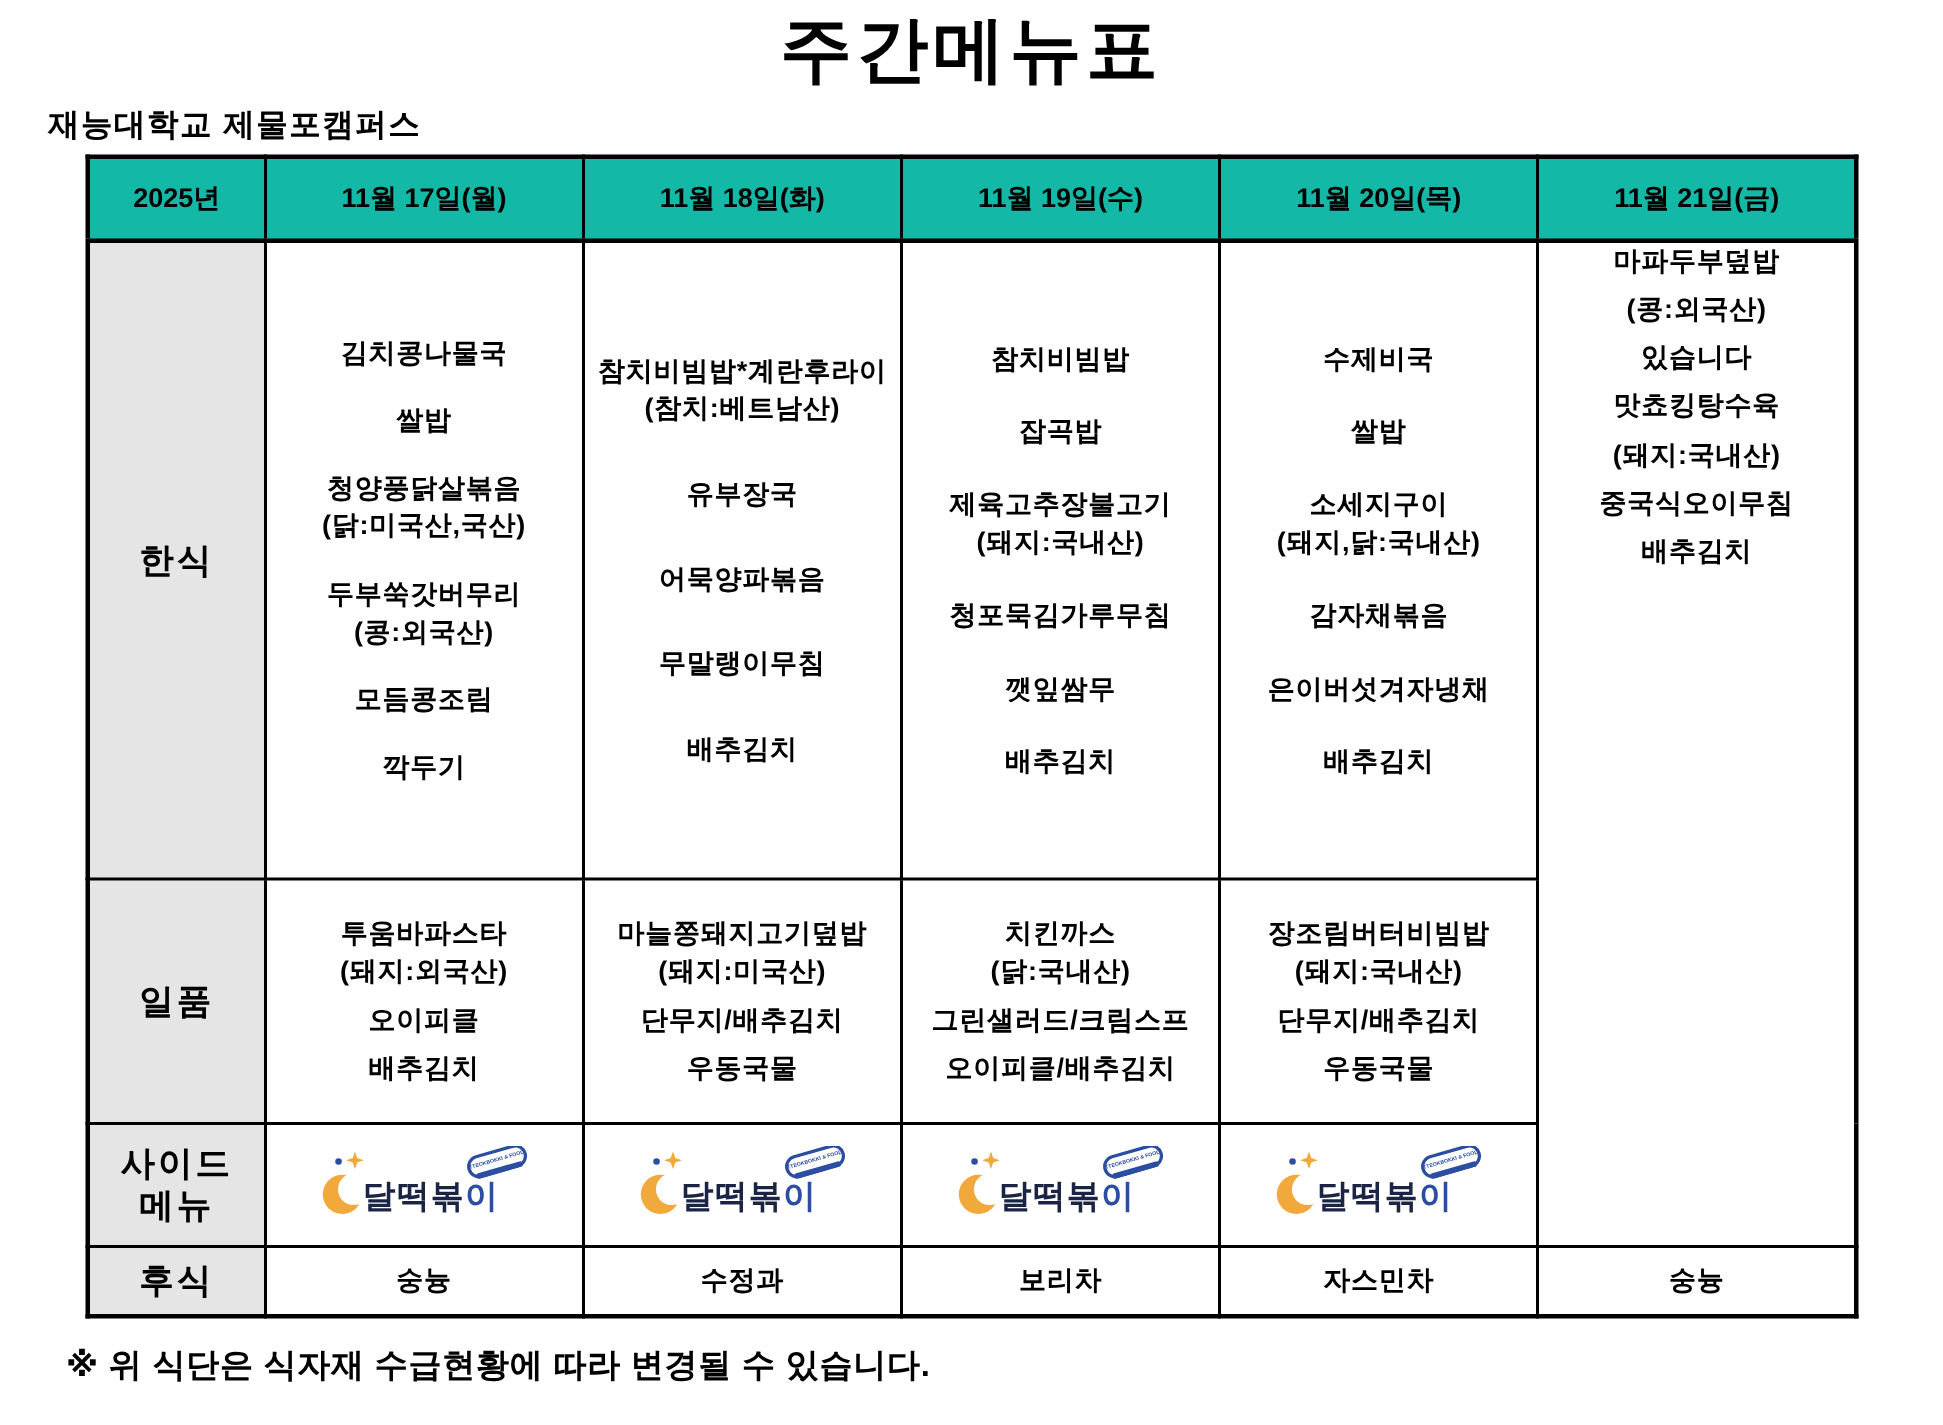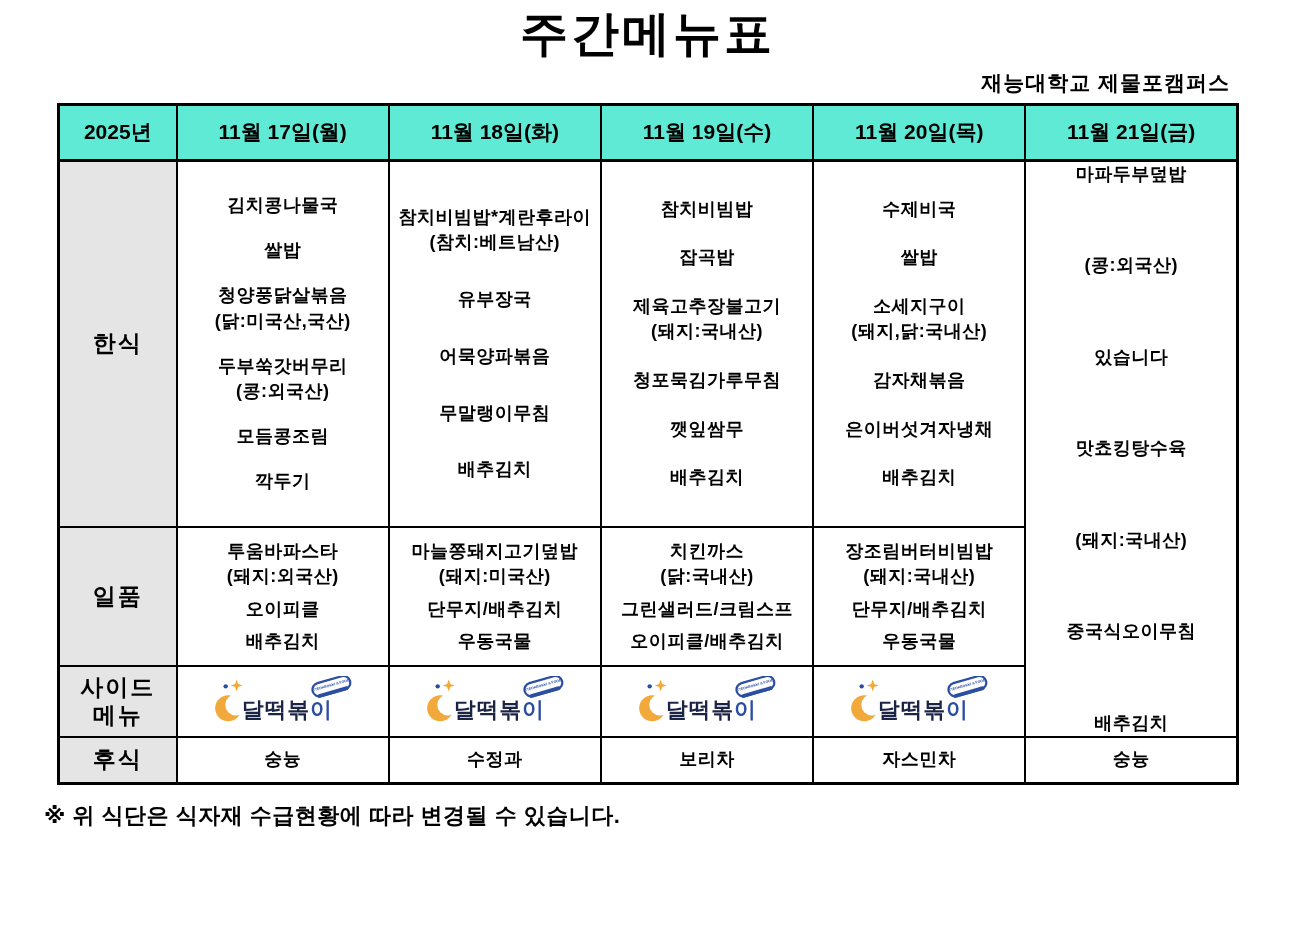--- a/index.html
+++ b/index.html
@@ -6,46 +6,46 @@
   body{
     width:1295px;height:950px;
     font-family:"Liberation Sans","DejaVu Sans",sans-serif;
     color:#000;font-weight:bold;position:relative;
   }
   .page-title{
     text-align:center;font-size:48px;font-weight:bold;
     letter-spacing:3px;padding-top:8px;line-height:1.1;
   }
   .campus{
-    text-align:right;font-size:21px;font-weight:bold;
-    margin:8px 65px 6px 0;letter-spacing:1px;
+    text-align:left;font-size:21px;font-weight:bold;
+    margin:8px 65px 6px 0;letter-spacing:1px;padding-left:32px;
   }
   table.menu{
     border-collapse:collapse;table-layout:fixed;
     margin-left:57px;width:1182px;
     border:3px solid #000;
   }
   table.menu th,table.menu td{
     border:2px solid #000;padding:0;text-align:center;vertical-align:middle;
   }
   tr.head th{
-    background:#5eead4;height:53px;font-size:21px;border-bottom:3px solid #000;
+    background:#14b8a6;height:53px;font-size:18px;border-bottom:3px solid #000;
   }
   th.rowlabel{
     background:#e5e5e5;font-size:23px;letter-spacing:2px;white-space:pre-line;line-height:1.2;
   }
   col.c-label{width:118px;}
   col.c-day{width:212px;}
   .cell{
     display:flex;flex-direction:column;justify-content:space-evenly;
     align-items:center;width:100%;
   }
   .cell-hansik{height:341px;}
   .cell-ilpum{height:129px;}
-  .cell-fri{height:574px;justify-content:space-between;gap:7px;}
+  .cell-fri{height:668px;justify-content:flex-start;gap:7px;}
   .cell-side{height:64px;justify-content:center;}
   .cell-dessert{height:44px;justify-content:center;}
   .item{
     font-size:18px;line-height:1.4;white-space:pre-line;letter-spacing:0.5px;
   }
   .footnotes{margin:16px 0 0 44px;}
   .footnote{font-size:22px;line-height:1.4;letter-spacing:0.5px;}
   svg.logo{display:block;}
 </style>
 </head>

